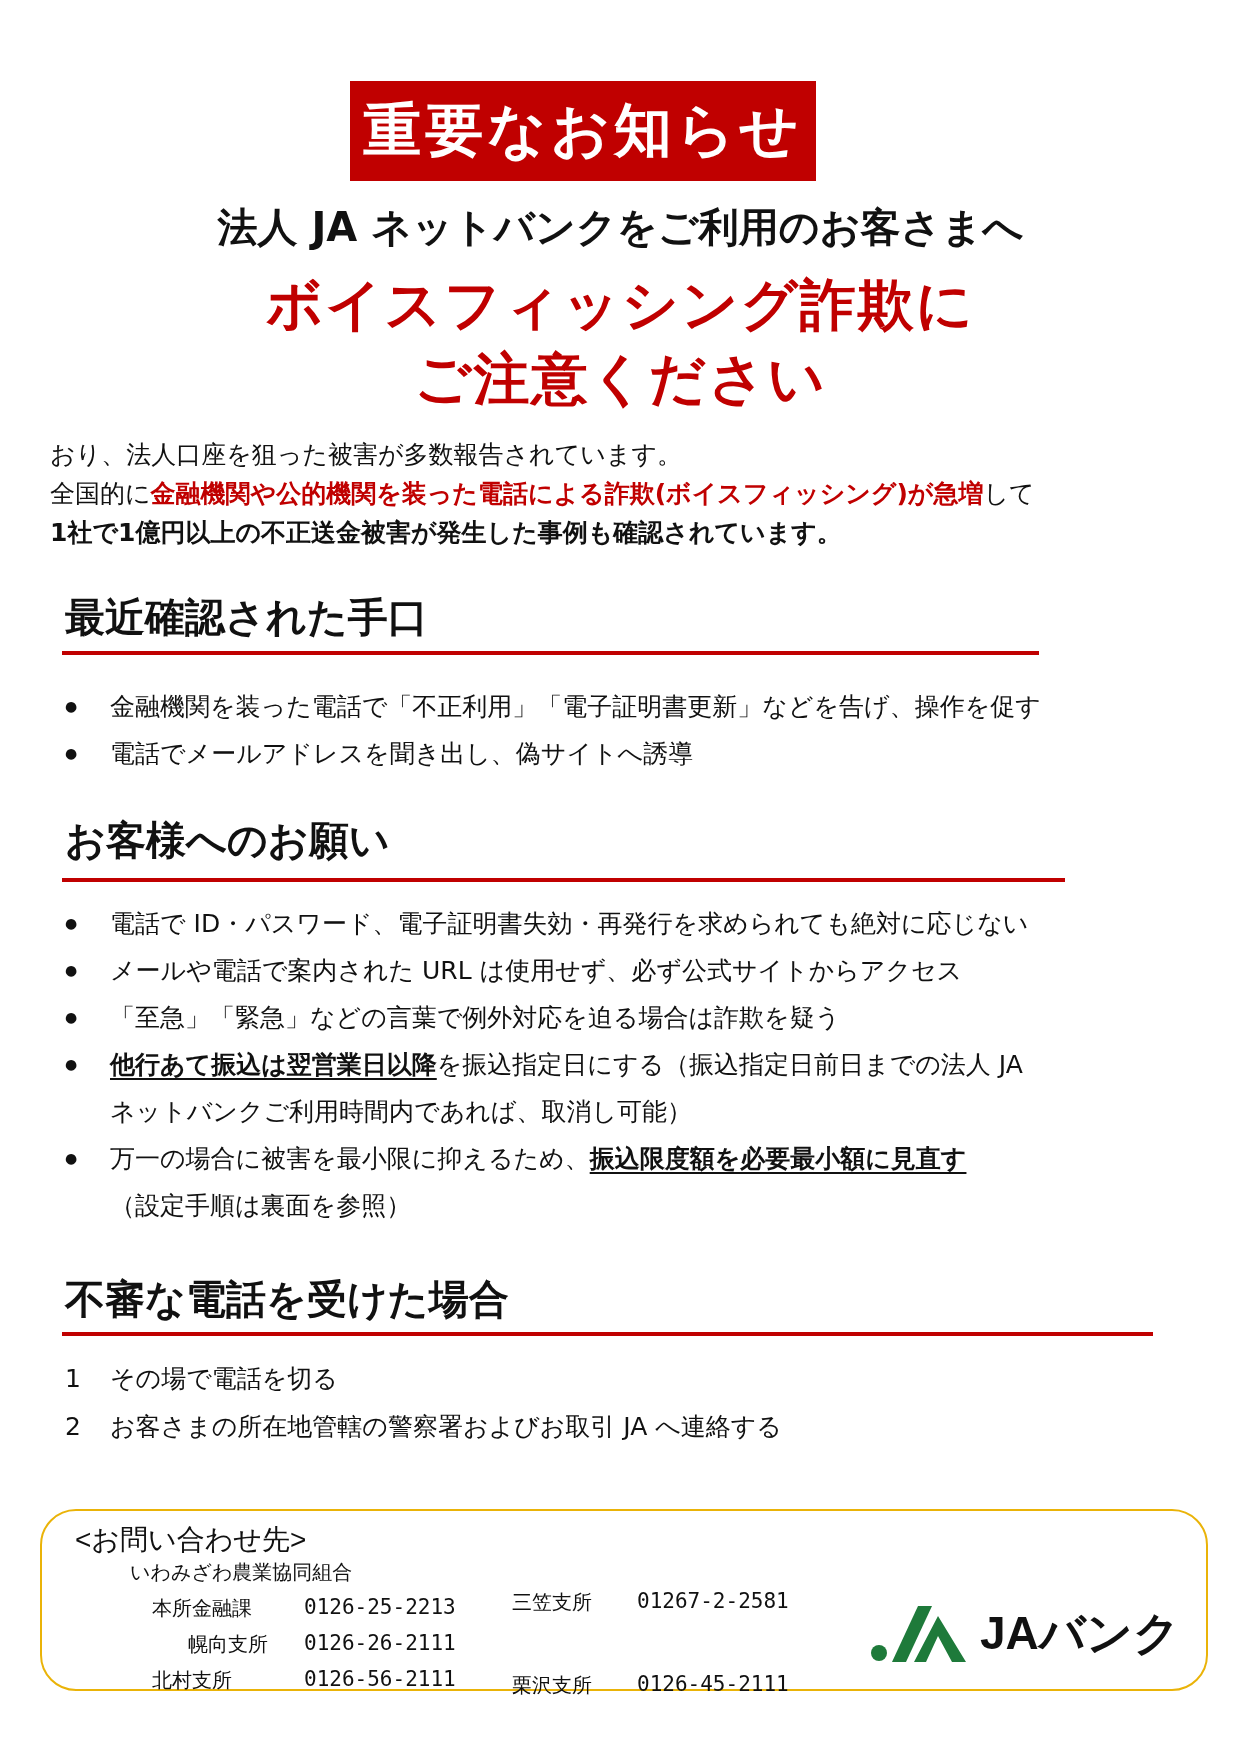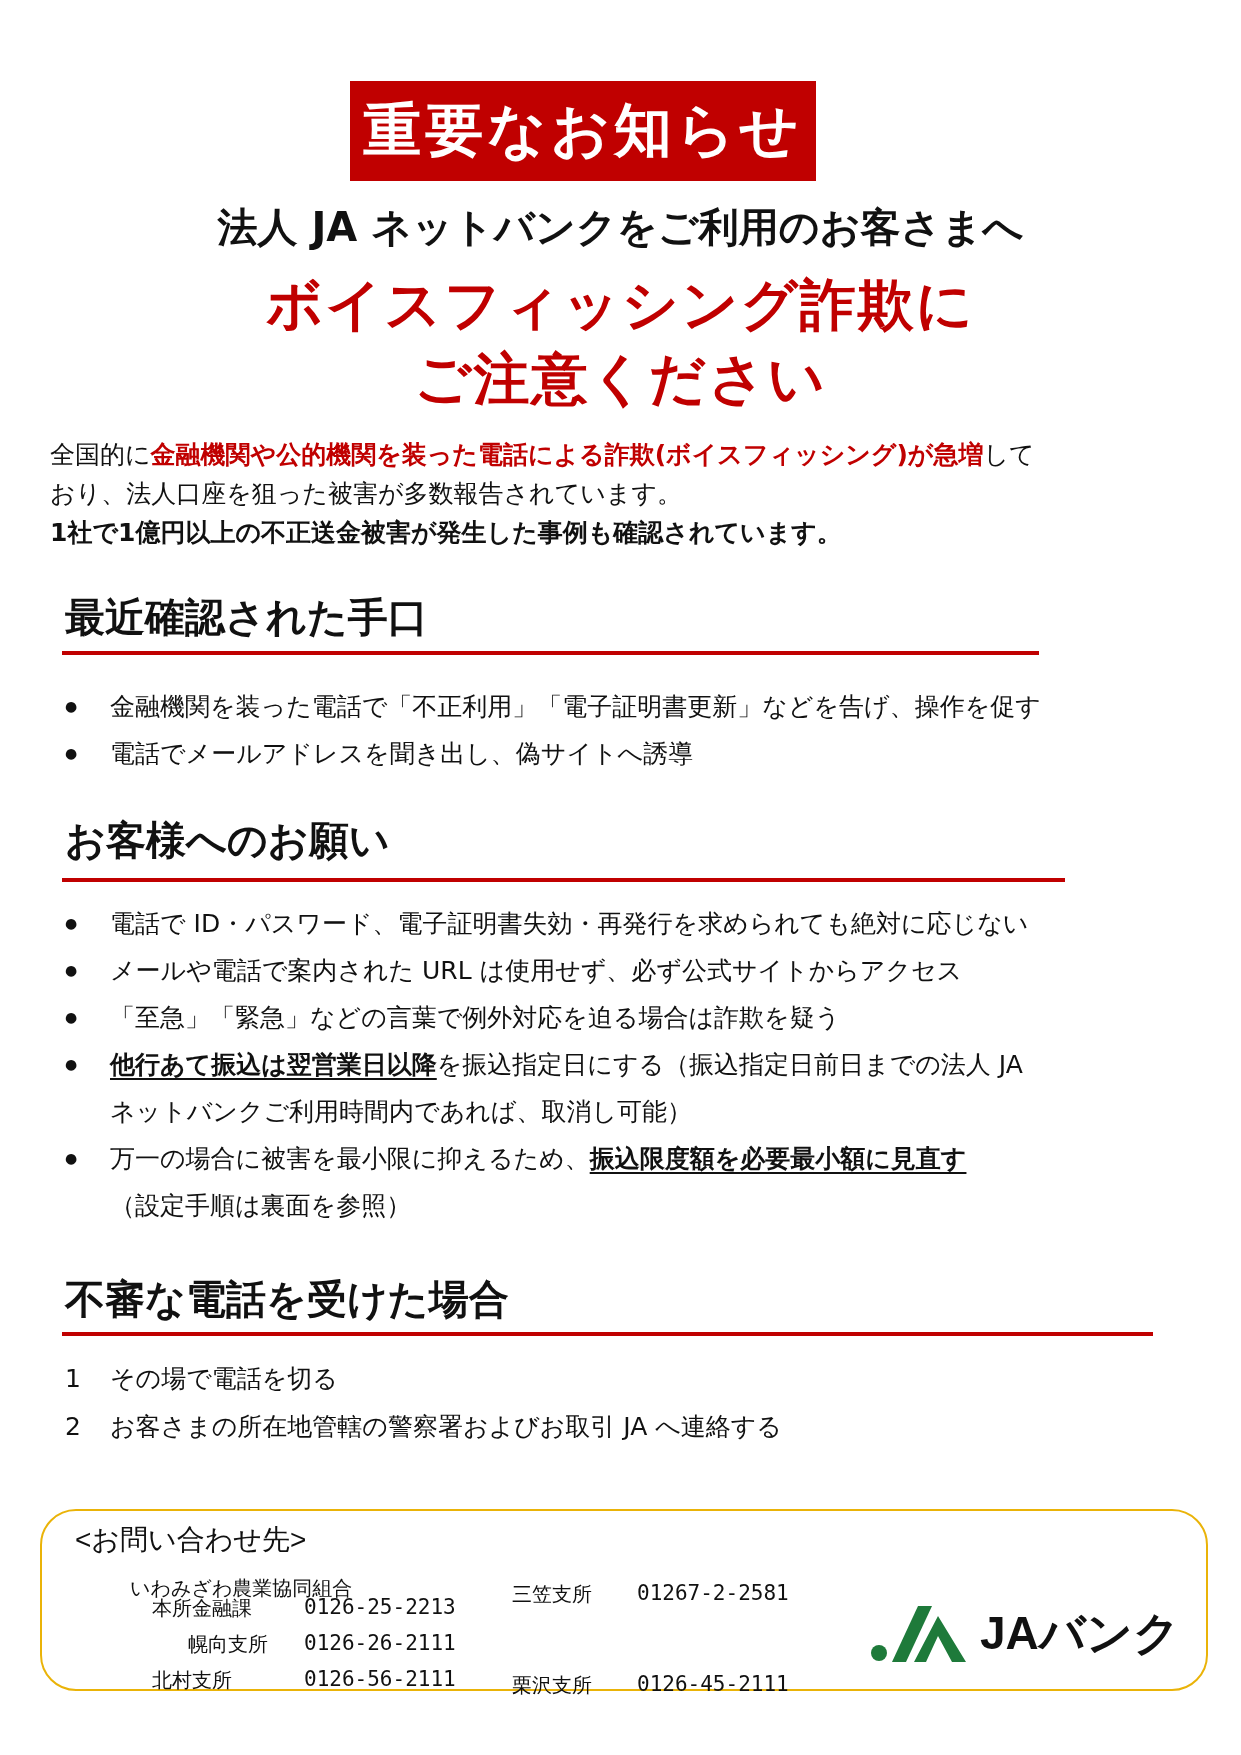--- a/index.html
+++ b/index.html
@@ -22,38 +22,38 @@
   ul.bul { position:absolute; left:65px; margin:0; padding:0; list-style:none; font-size:25px; }
   ul.bul li { position:relative; padding-left:45px; line-height:47px; }
   ul.bul li::before { content:"●"; position:absolute; left:0; top:0; font-size:14px; }
   ul.bul li .u { font-weight:bold; text-decoration:underline; text-underline-offset:5px; }
   ol.num { position:absolute; left:65px; margin:0; padding:0; list-style:none; font-size:25px; }
   ol.num li { line-height:48px; display:flex; }
   ol.num li .n { width:45px; }
   .contact { position:absolute; left:40px; top:1509px; width:1164px; height:178px;
              border:2px solid #eab308; border-radius:36px; }
   .contact .title { position:absolute; left:33px; top:10px; font-size:28px; font-family:"Liberation Sans",sans-serif; }
-  .contact .org { position:absolute; left:88px; top:64px; font-size:20px; }
+  .contact .org { position:absolute; left:88px; top:48px; font-size:20px; }
   .contact .row { position:absolute; font-size:20px; display:flex; }
   .contact .row .nm { width:152px; }
   .contact .row .ph { font-family:"DejaVu Sans Mono","Liberation Mono",monospace; font-size:21px; }
   .logo { position:absolute; left:870px; top:1603px; display:flex; align-items:center; }
   .logo .txt { font-size:46px; font-weight:bold; color:#111; margin-left:10px; font-family:"Liberation Sans",sans-serif; }
 </style>
 </head>
 <body>
 
 <div class="banner">重要なお知らせ</div>
 <div class="subtitle">法人 JA ネットバンクをご利用のお客さまへ</div>
 <div class="headline h1">ボイスフィッシング詐欺に</div>
 <div class="headline h2">ご注意ください</div>
 
 <div class="intro">
+  <div>おり、法人口座を狙った被害が多数報告されています。</div>
   <div><span>全国的に</span><span class="red">金融機関や公的機関を装った電話による詐欺(ボイスフィッシング)が急増</span><span>して</span></div>
-  <div>おり、法人口座を狙った被害が多数報告されています。</div>
   <div class="bold">1社で1億円以上の不正送金被害が発生した事例も確認されています。</div>
 </div>
 
 <div class="section-title" style="top:590px;">最近確認された手口</div>
 <div class="rule" style="top:651px; width:977px;"></div>
 <ul class="bul" style="top:683px;">
   <li>金融機関を装った電話で「不正利用」「電子証明書更新」などを告げ、操作を促す</li>
   <li>電話でメールアドレスを聞き出し、偽サイトへ誘導</li>
 </ul>
 
@@ -80,21 +80,21 @@
     </li>
 </ol>
 
 <div class="contact">
   <div class="title">&lt;お問い合わせ先&gt;</div>
   <div class="org">いわみざわ農業協同組合</div>
   <div class="row" style="left:110px; top:84px;">
       <span class="nm">本所金融課</span>
       <span class="ph">0126-25-2213</span>
     </div>
-  <div class="row" style="left:470px; top:70px;">
+  <div class="row" style="left:470px; top:78px;">
       <span class="nm" style="width:125px;">三笠支所</span>
       <span class="ph">01267-2-2581</span>
     </div>
   <div class="row" style="left:110px; top:120px;text-align:center;">
       <span class="nm">幌向支所</span>
       <span class="ph">0126-26-2111</span>
     </div>
   <div class="row" style="left:470px; top:120px;margin-top:41px;">
       <span class="nm" style="width:125px;">栗沢支所</span>
       <span class="ph">0126-45-2111</span>

